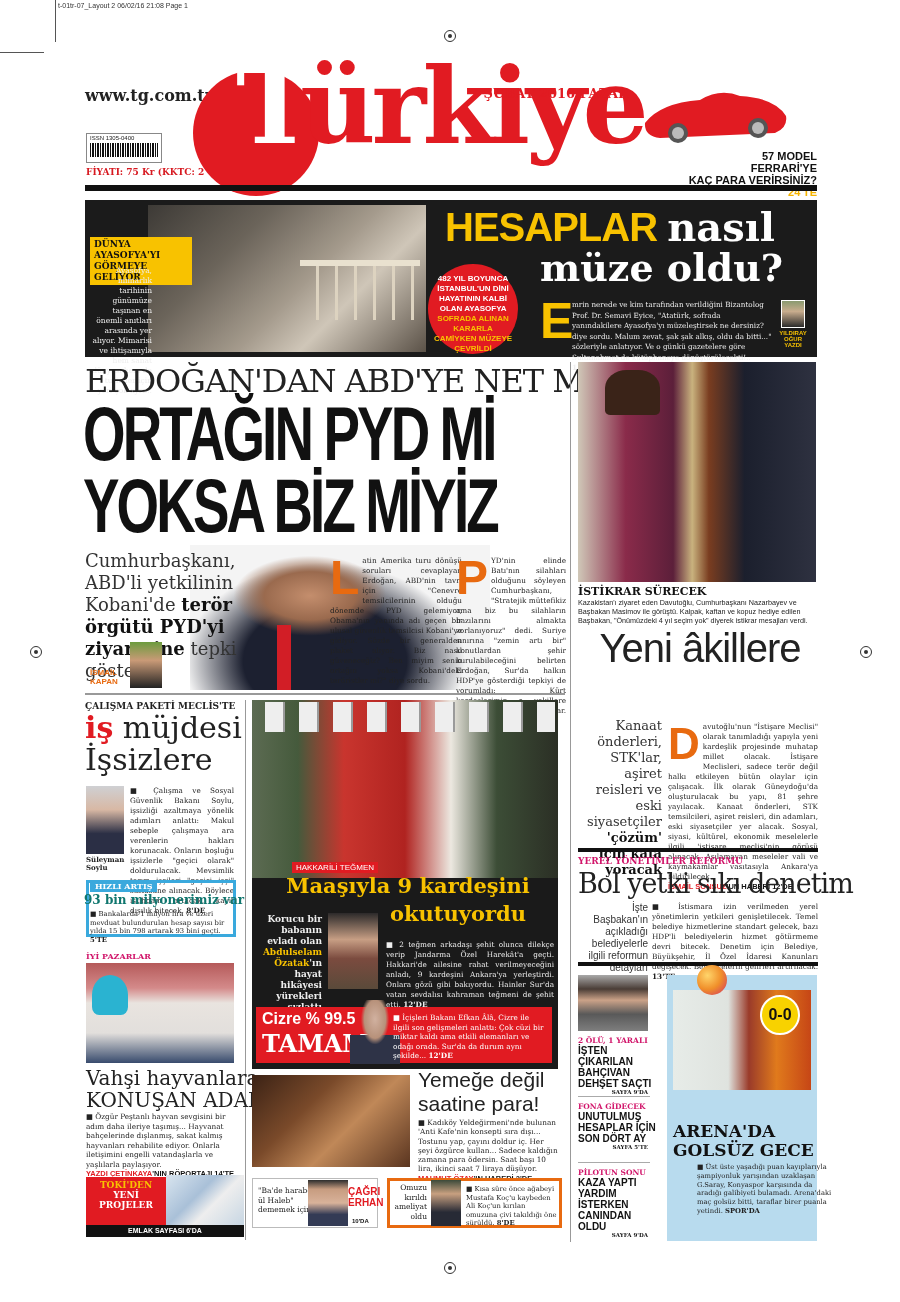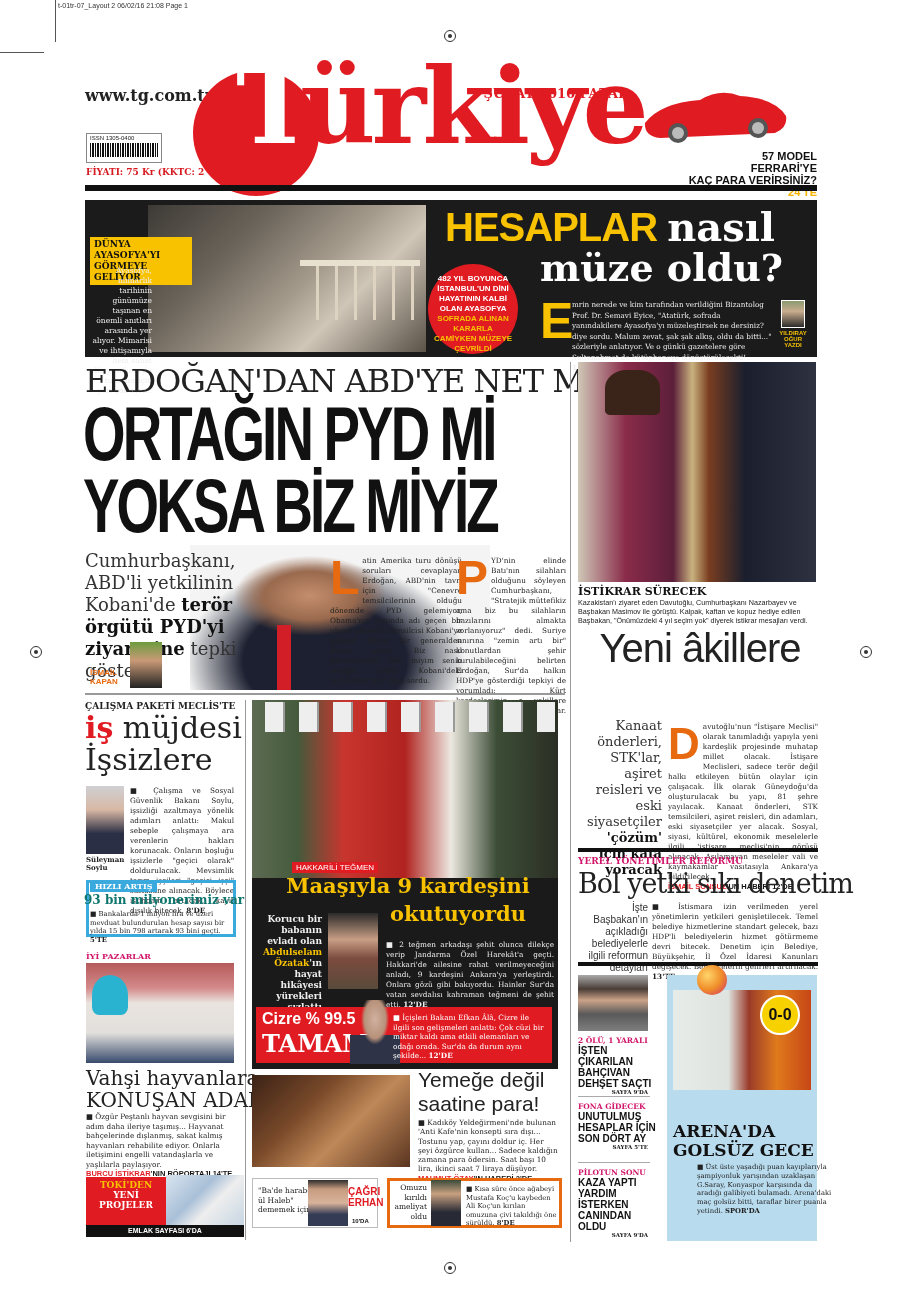--- a/index.html
+++ b/index.html
@@ -237,21 +237,21 @@
 
 <div class="abs iyi-kick">İYİ PAZARLAR</div>
 <div class="abs iyi-photo"></div>
 <div class="abs iyi-scarf"></div>
 <div class="abs vahsi-h">
   <div>Vahşi hayvanlara</div>
   <div>KONUŞAN ADAM</div>
 </div>
 <div class="abs vahsi-text">
   <div>■ Özgür Peştanlı hayvan sevgisini bir adım daha ileriye taşımış... Hayvanat bahçelerinde dışlanmış, sakat kalmış hayvanları rehabilite ediyor. Onlarla iletişimini engelli vatandaşlarla ve yaşlılarla paylaşıyor.</div>
-  <div class="byline"><span class="r">BURCU İSTİKRAR</span><span>'NIN RÖPORTAJI 14'TE</span></div>
+  <div class="byline"><span class="r">YAZDI ÇETİNKAYA</span><span>'NIN RÖPORTAJI 14'TE</span></div>
 </div>
 
 <div class="abs toki">
   <div class="y">TOKİ'DEN</div>
   <div>YENİ</div>
   <div>PROJELER</div>
 </div>
 <div class="abs toki-img"></div>
 <div class="abs toki-foot">EMLAK SAYFASI 6'DA</div>
 

